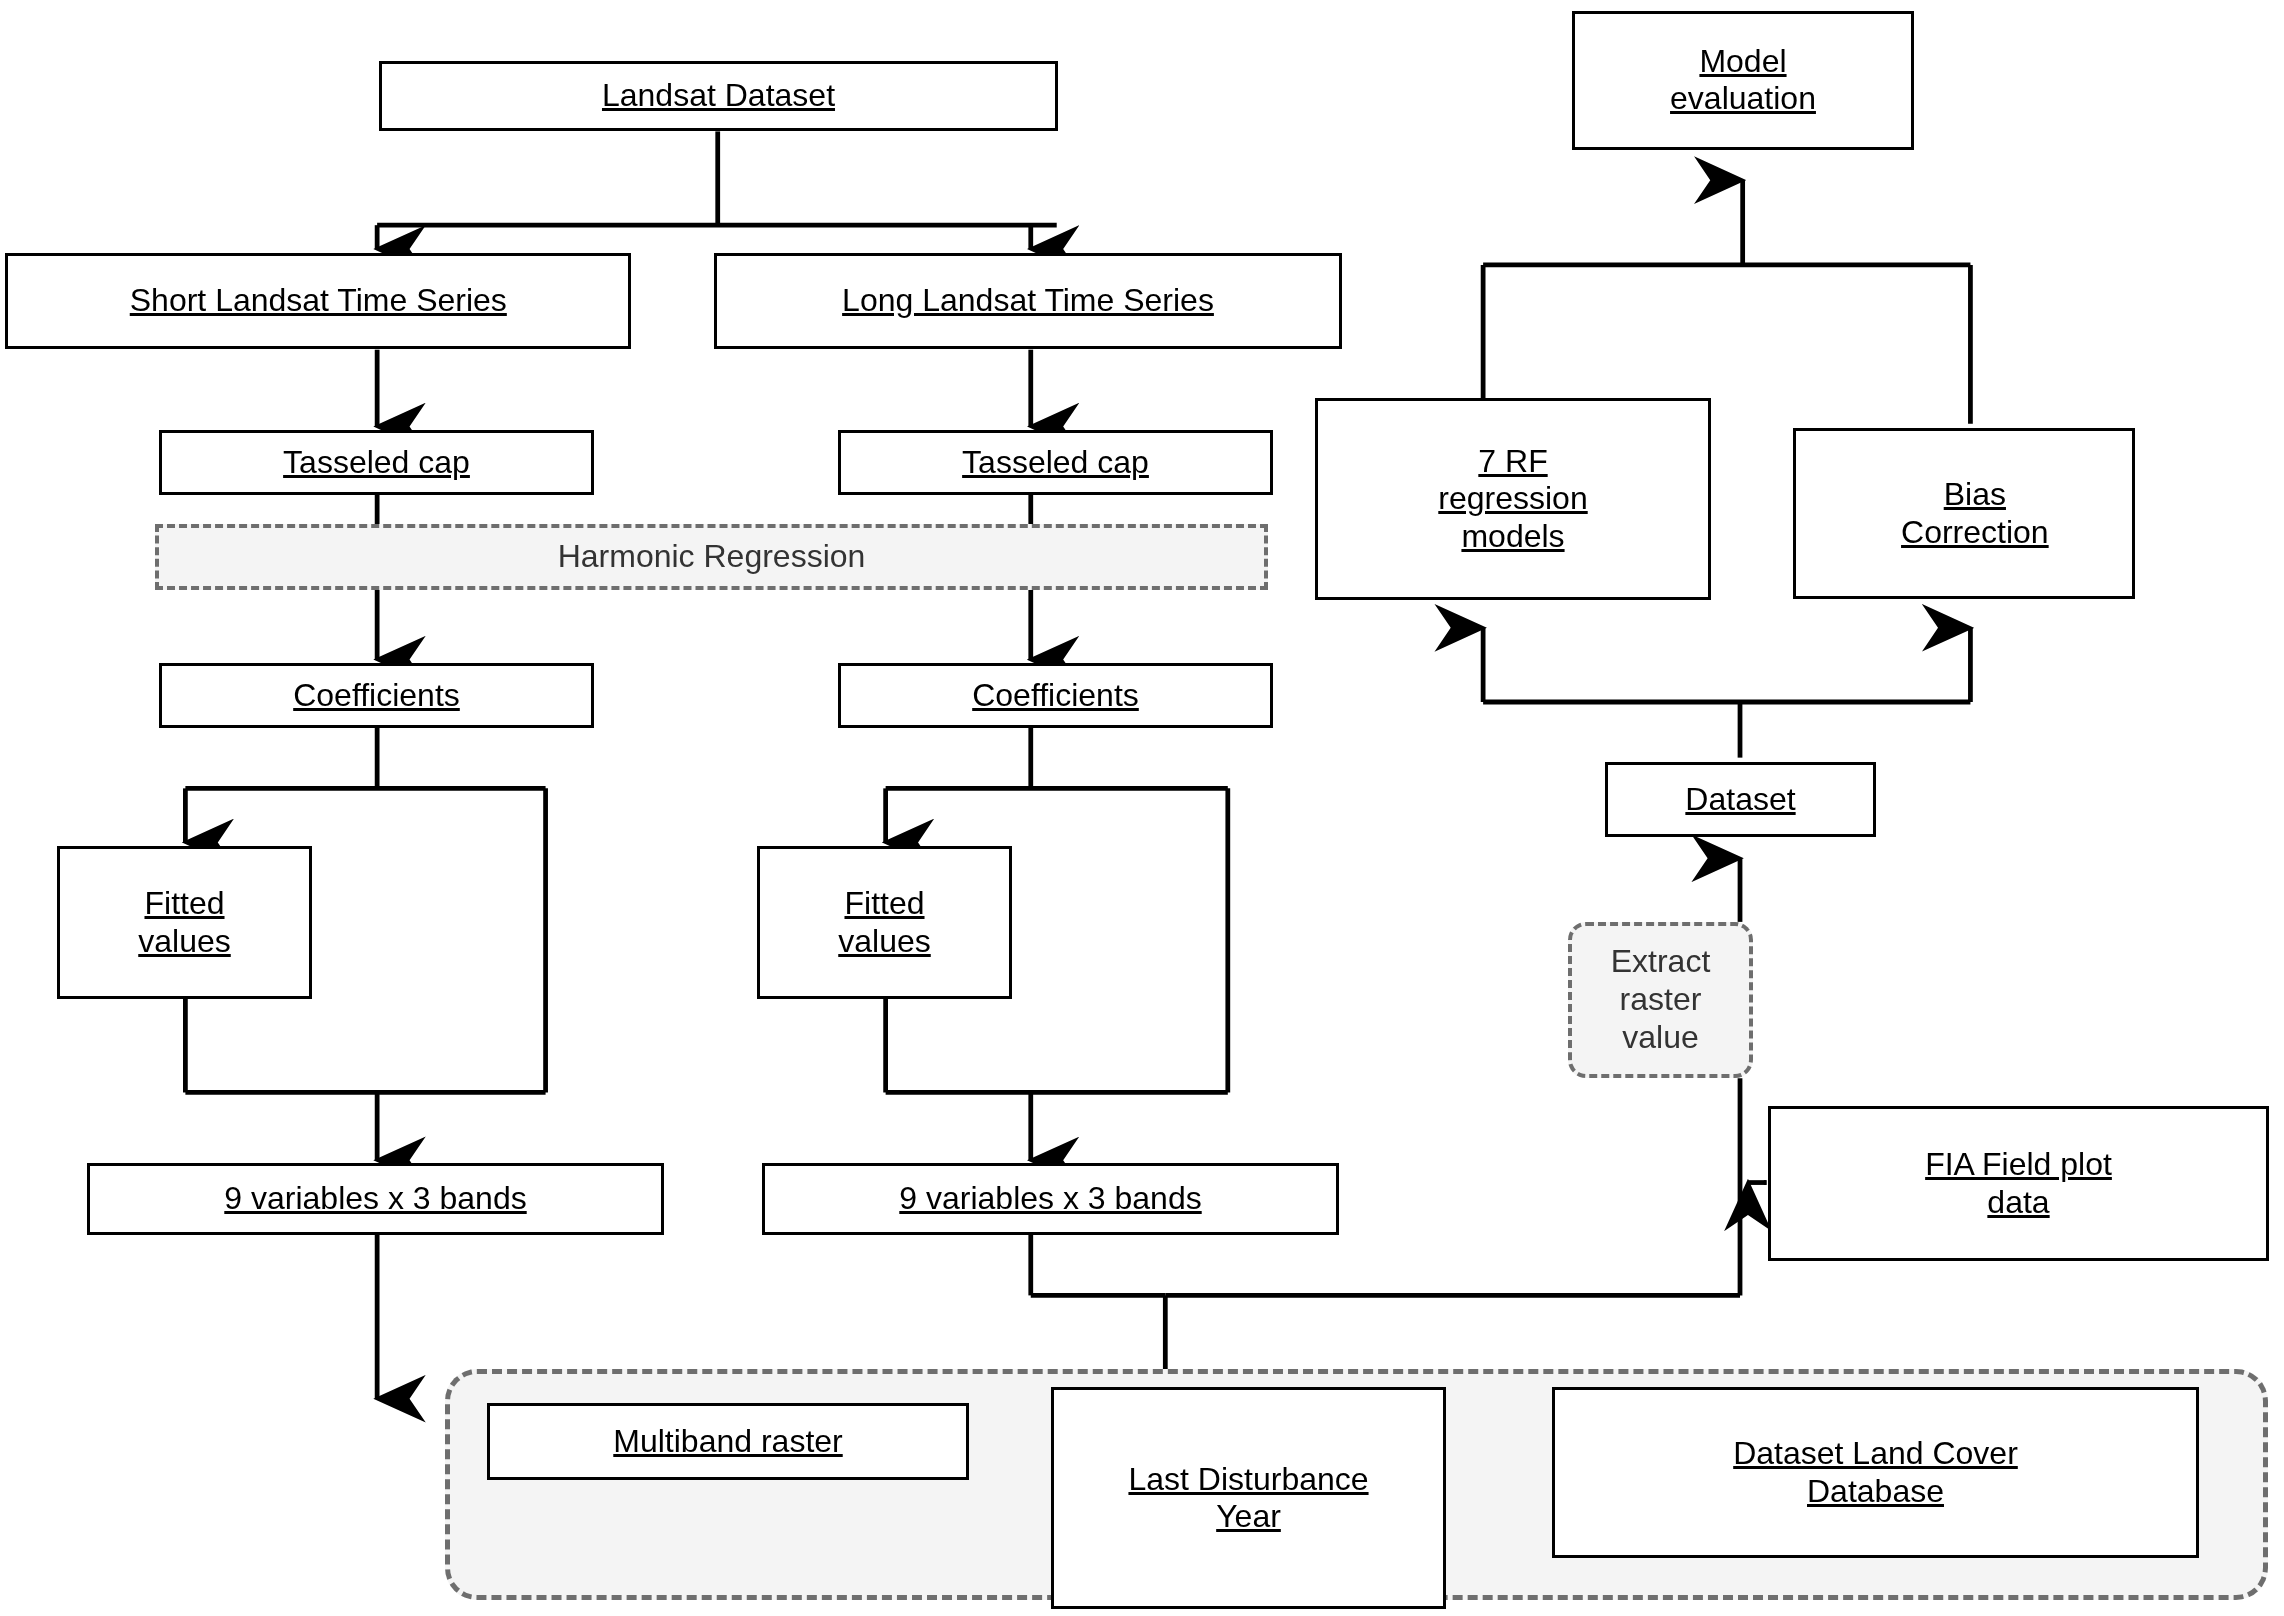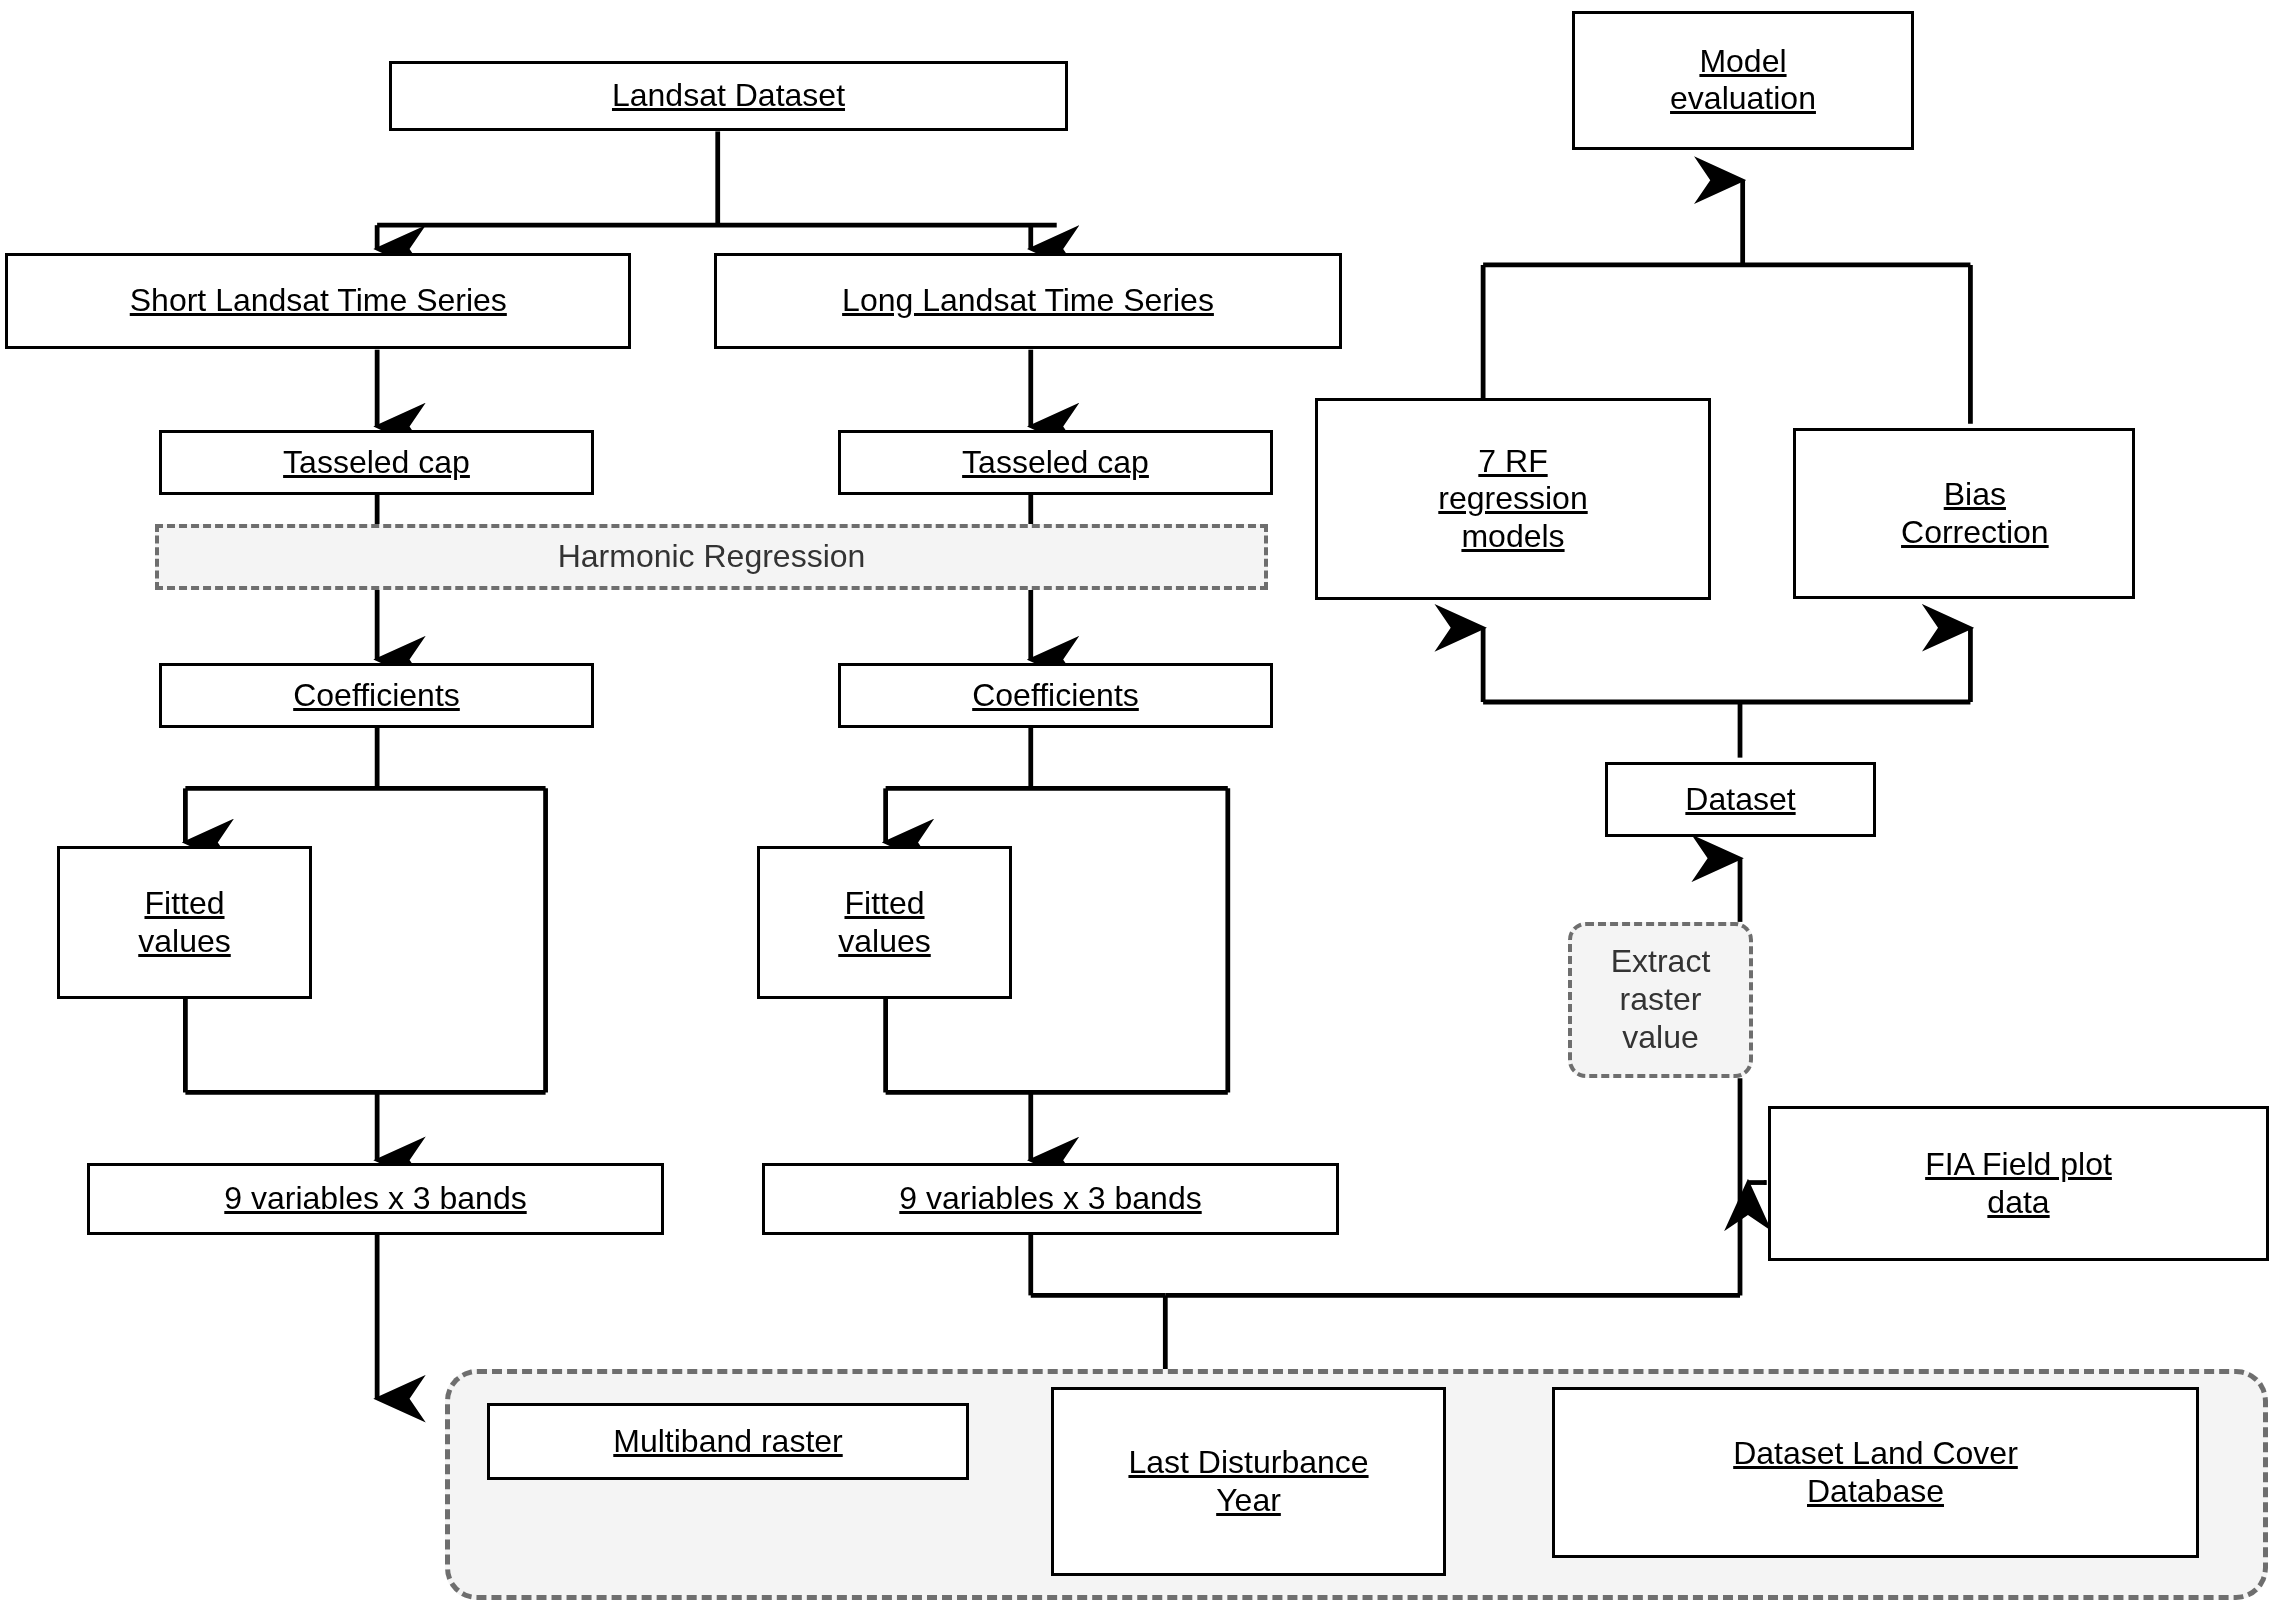--- a/index.html
+++ b/index.html
@@ -129,21 +129,21 @@
 
       <path d="M2800,762 L2800,500"></path>
       <path d="M3720,800 L3720,500"></path>
       <path d="M2800,500 L3720,500"></path>
       <path d="M3290,500 L3290,340" marker-end="url(#arrowUp)"></path>
     </g>
   </svg>
 
   <div class="groupbox" style="left:445px; top:1369px; width:1823px; height:231px;"></div>
 
-  <div class="nodebox" style="left:389px; top:61px; width:679px; height:70px;">Landsat Dataset</div>
+  <div class="nodebox" style="left:379px; top:61px; width:679px; height:70px;">Landsat Dataset</div>
 
   <div class="nodebox" style="left:5.3px; top:253px; width:626px; height:96px;">Short Landsat Time Series</div>
 
   <div class="nodebox" style="left:714px; top:253px; width:628px; height:96px;">Long Landsat Time Series</div>
 
   <div class="nodebox" style="left:159px; top:430px; width:435px; height:65px;">Tasseled cap</div>
 
   <div class="nodebox" style="left:838px; top:430px; width:435px; height:65px;">Tasseled cap</div>
 
   <div class="softbox" style="left:155px; top:524px; width:1113px; height:66px;">Harmonic Regression</div>
@@ -175,20 +175,20 @@
   <div class="nodebox" style="left:1605px; top:762px; width:271px; height:75px;">Dataset</div>
 
   <div class="softbox rounded" style="left:1568px; top:922px; width:185px; height:156px;">Extract raster
 value</div>
 
   <div class="nodebox" style="left:1768px; top:1106px; width:501px; height:155px;">FIA Field plot
 data</div>
 
   <div class="nodebox" style="left:487px; top:1403px; width:482px; height:77px;">Multiband raster</div>
 
-  <div class="nodebox" style="left:1051px; top:1387px; width:395px; height:189px;">Last Disturbance
+  <div class="nodebox" style="left:1051px; top:1387px; width:395px; height:222px;">Last Disturbance
 Year</div>
 
   <div class="nodebox" style="left:1552px; top:1387px; width:647px; height:171px;">Dataset Land Cover
 Database</div>
 
 </div>
 
 
 </body></html>

